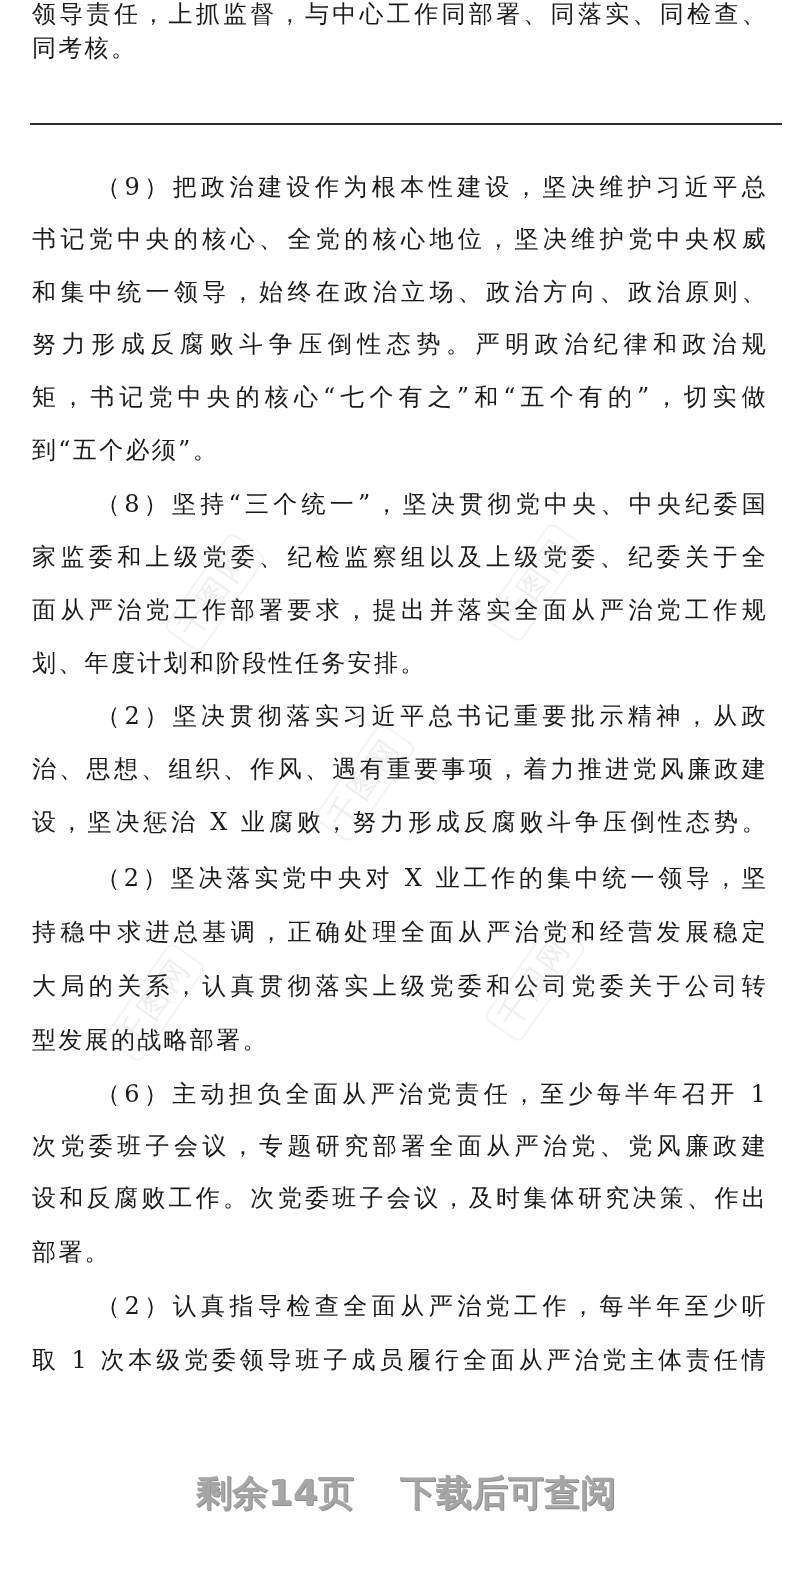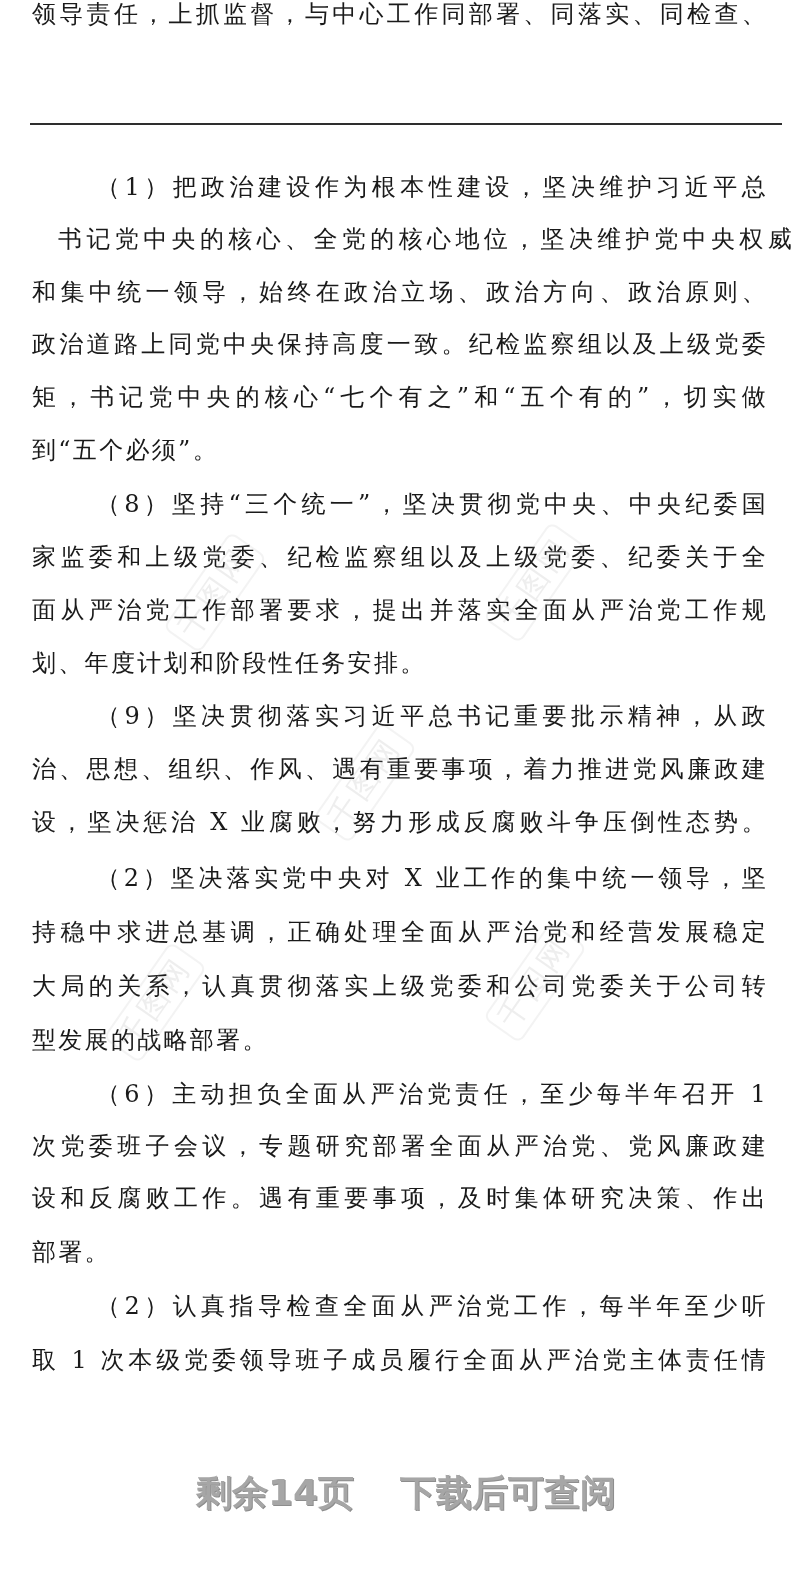--- a/index.html
+++ b/index.html
@@ -86,56 +86,57 @@
     .clip-top {
       top: -12px;
     }
   </style>
 </head>
 <body>
 
 <div class="page">
 
   <div class="line clip-top">领导责任，上抓监督，与中心工作同部署、同落实、同检查、</div>
+  <div class="line last" style="top:22px;">同考核。</div>
 
   <div class="divider"></div>
 
   <div>
-    <div class="line indent" style="top:161px;">（1）把政治建设作为根本性建设，坚决维护习近平总</div>
-    <div class="line" style="top:213px;margin-left:26px;">书记党中央的核心、全党的核心地位，坚决维护党中央权威</div>
+    <div class="line indent" style="top:161px;">（9）把政治建设作为根本性建设，坚决维护习近平总</div>
+    <div class="line" style="top:213px;">书记党中央的核心、全党的核心地位，坚决维护党中央权威</div>
     <div class="line" style="top:266px;">和集中统一领导，始终在政治立场、政治方向、政治原则、</div>
-    <div class="line" style="top:318px;">政治道路上同党中央保持高度一致。纪检监察组以及上级党委</div>
+    <div class="line" style="top:318px;">努力形成反腐败斗争压倒性态势。严明政治纪律和政治规</div>
     <div class="line" style="top:371px;">矩，书记党中央的核心“七个有之”和“五个有的”，切实做</div>
     <div class="line last" style="top:424px;">到“五个必须”。</div>
   </div>
 
   <div>
     <div class="line indent" style="top:478px;">（8）坚持“三个统一”，坚决贯彻党中央、中央纪委国</div>
     <div class="line" style="top:531px;">家监委和上级党委、纪检监察组以及上级党委、纪委关于全</div>
     <div class="line" style="top:584px;">面从严治党工作部署要求，提出并落实全面从严治党工作规</div>
     <div class="line last" style="top:637px;">划、年度计划和阶段性任务安排。</div>
   </div>
 
   <div>
-    <div class="line indent" style="top:690px;">（9）坚决贯彻落实习近平总书记重要批示精神，从政</div>
+    <div class="line indent" style="top:690px;">（2）坚决贯彻落实习近平总书记重要批示精神，从政</div>
     <div class="line" style="top:743px;">治、思想、组织、作风、遇有重要事项，着力推进党风廉政建</div>
     <div class="line" style="top:796px;">设，坚决惩治 X 业腐败，努力形成反腐败斗争压倒性态势。</div>
   </div>
 
   <div>
     <div class="line indent" style="top:852px;">（2）坚决落实党中央对 X 业工作的集中统一领导，坚</div>
     <div class="line" style="top:906px;">持稳中求进总基调，正确处理全面从严治党和经营发展稳定</div>
     <div class="line" style="top:960px;">大局的关系，认真贯彻落实上级党委和公司党委关于公司转</div>
     <div class="line last" style="top:1014px;">型发展的战略部署。</div>
   </div>
 
   <div>
     <div class="line indent" style="top:1068px;">（6）主动担负全面从严治党责任，至少每半年召开 1</div>
     <div class="line" style="top:1120px;">次党委班子会议，专题研究部署全面从严治党、党风廉政建</div>
-    <div class="line" style="top:1172px;">设和反腐败工作。遇有重要事项，及时集体研究决策、作出</div>
+    <div class="line" style="top:1172px;">设和反腐败工作。次党委班子会议，及时集体研究决策、作出</div>
     <div class="line last" style="top:1226px;">部署。</div>
   </div>
 
   <div>
     <div class="line indent" style="top:1280px;">（2）认真指导检查全面从严治党工作，每半年至少听</div>
     <div class="line" style="top:1334px;">取 1 次本级党委领导班子成员履行全面从严治党主体责任情</div>
   </div>
 
   <div class="watermark" style="left:150px; top:570px;">千图网</div>
   <div class="watermark" style="left:470px; top:560px;">千图网</div>

